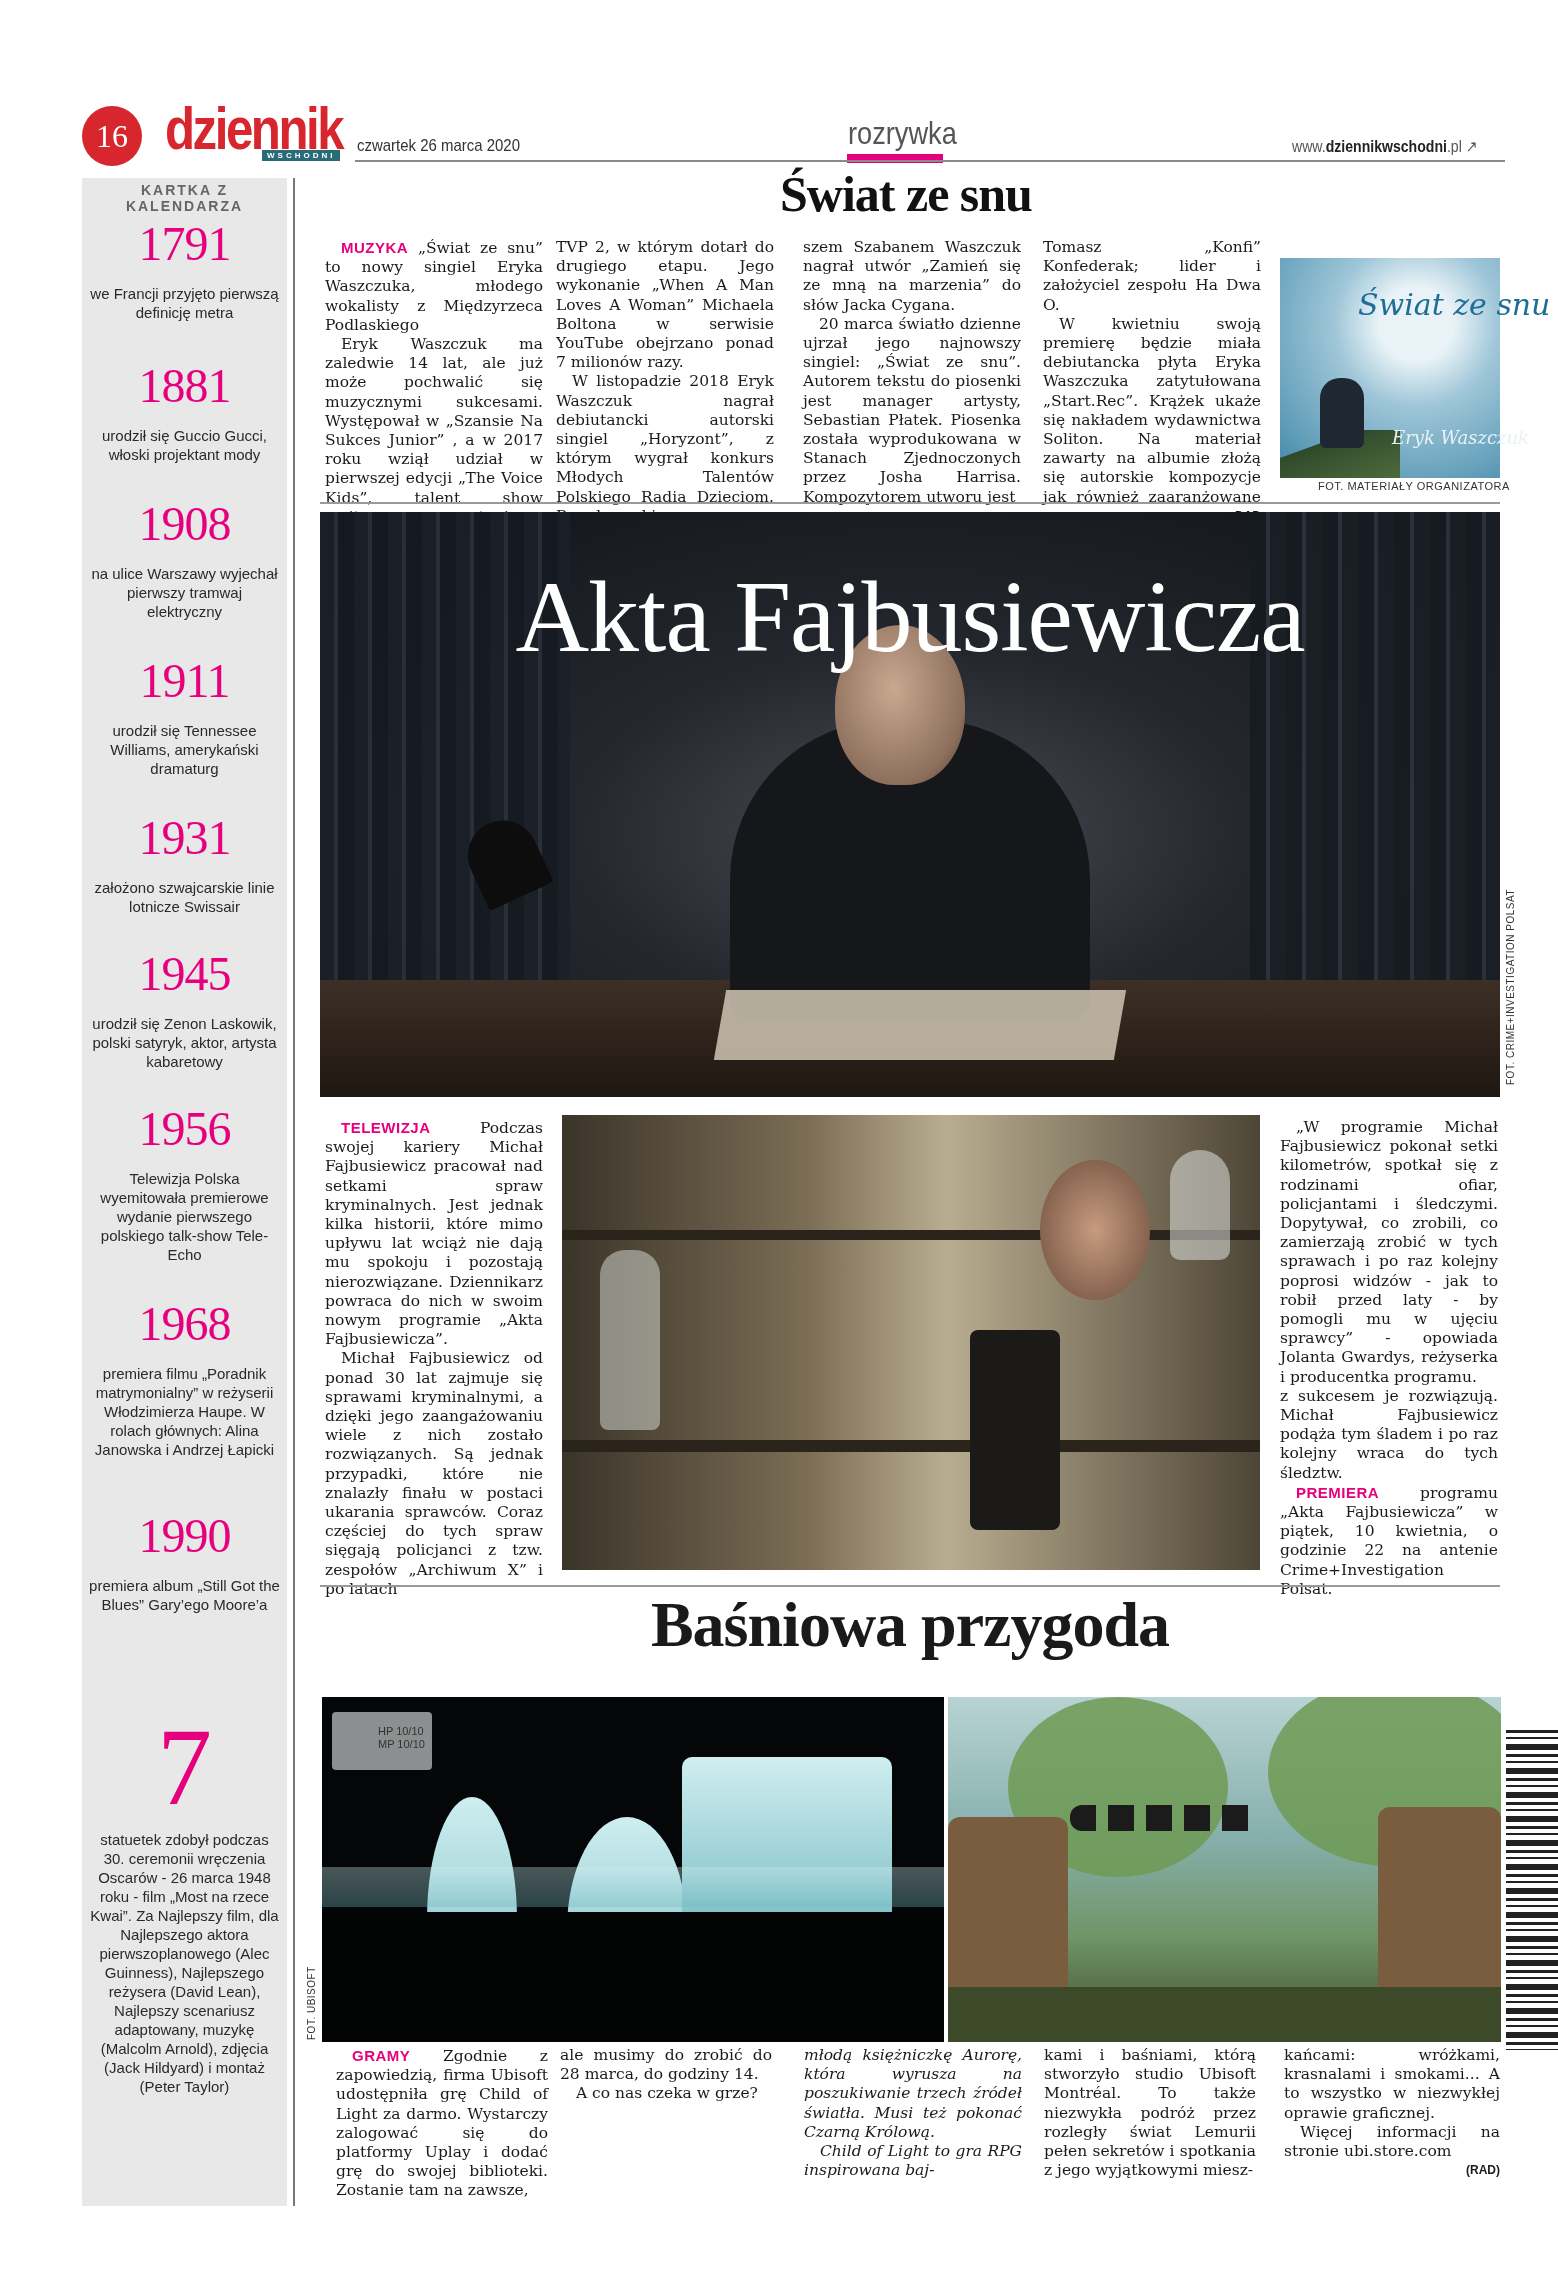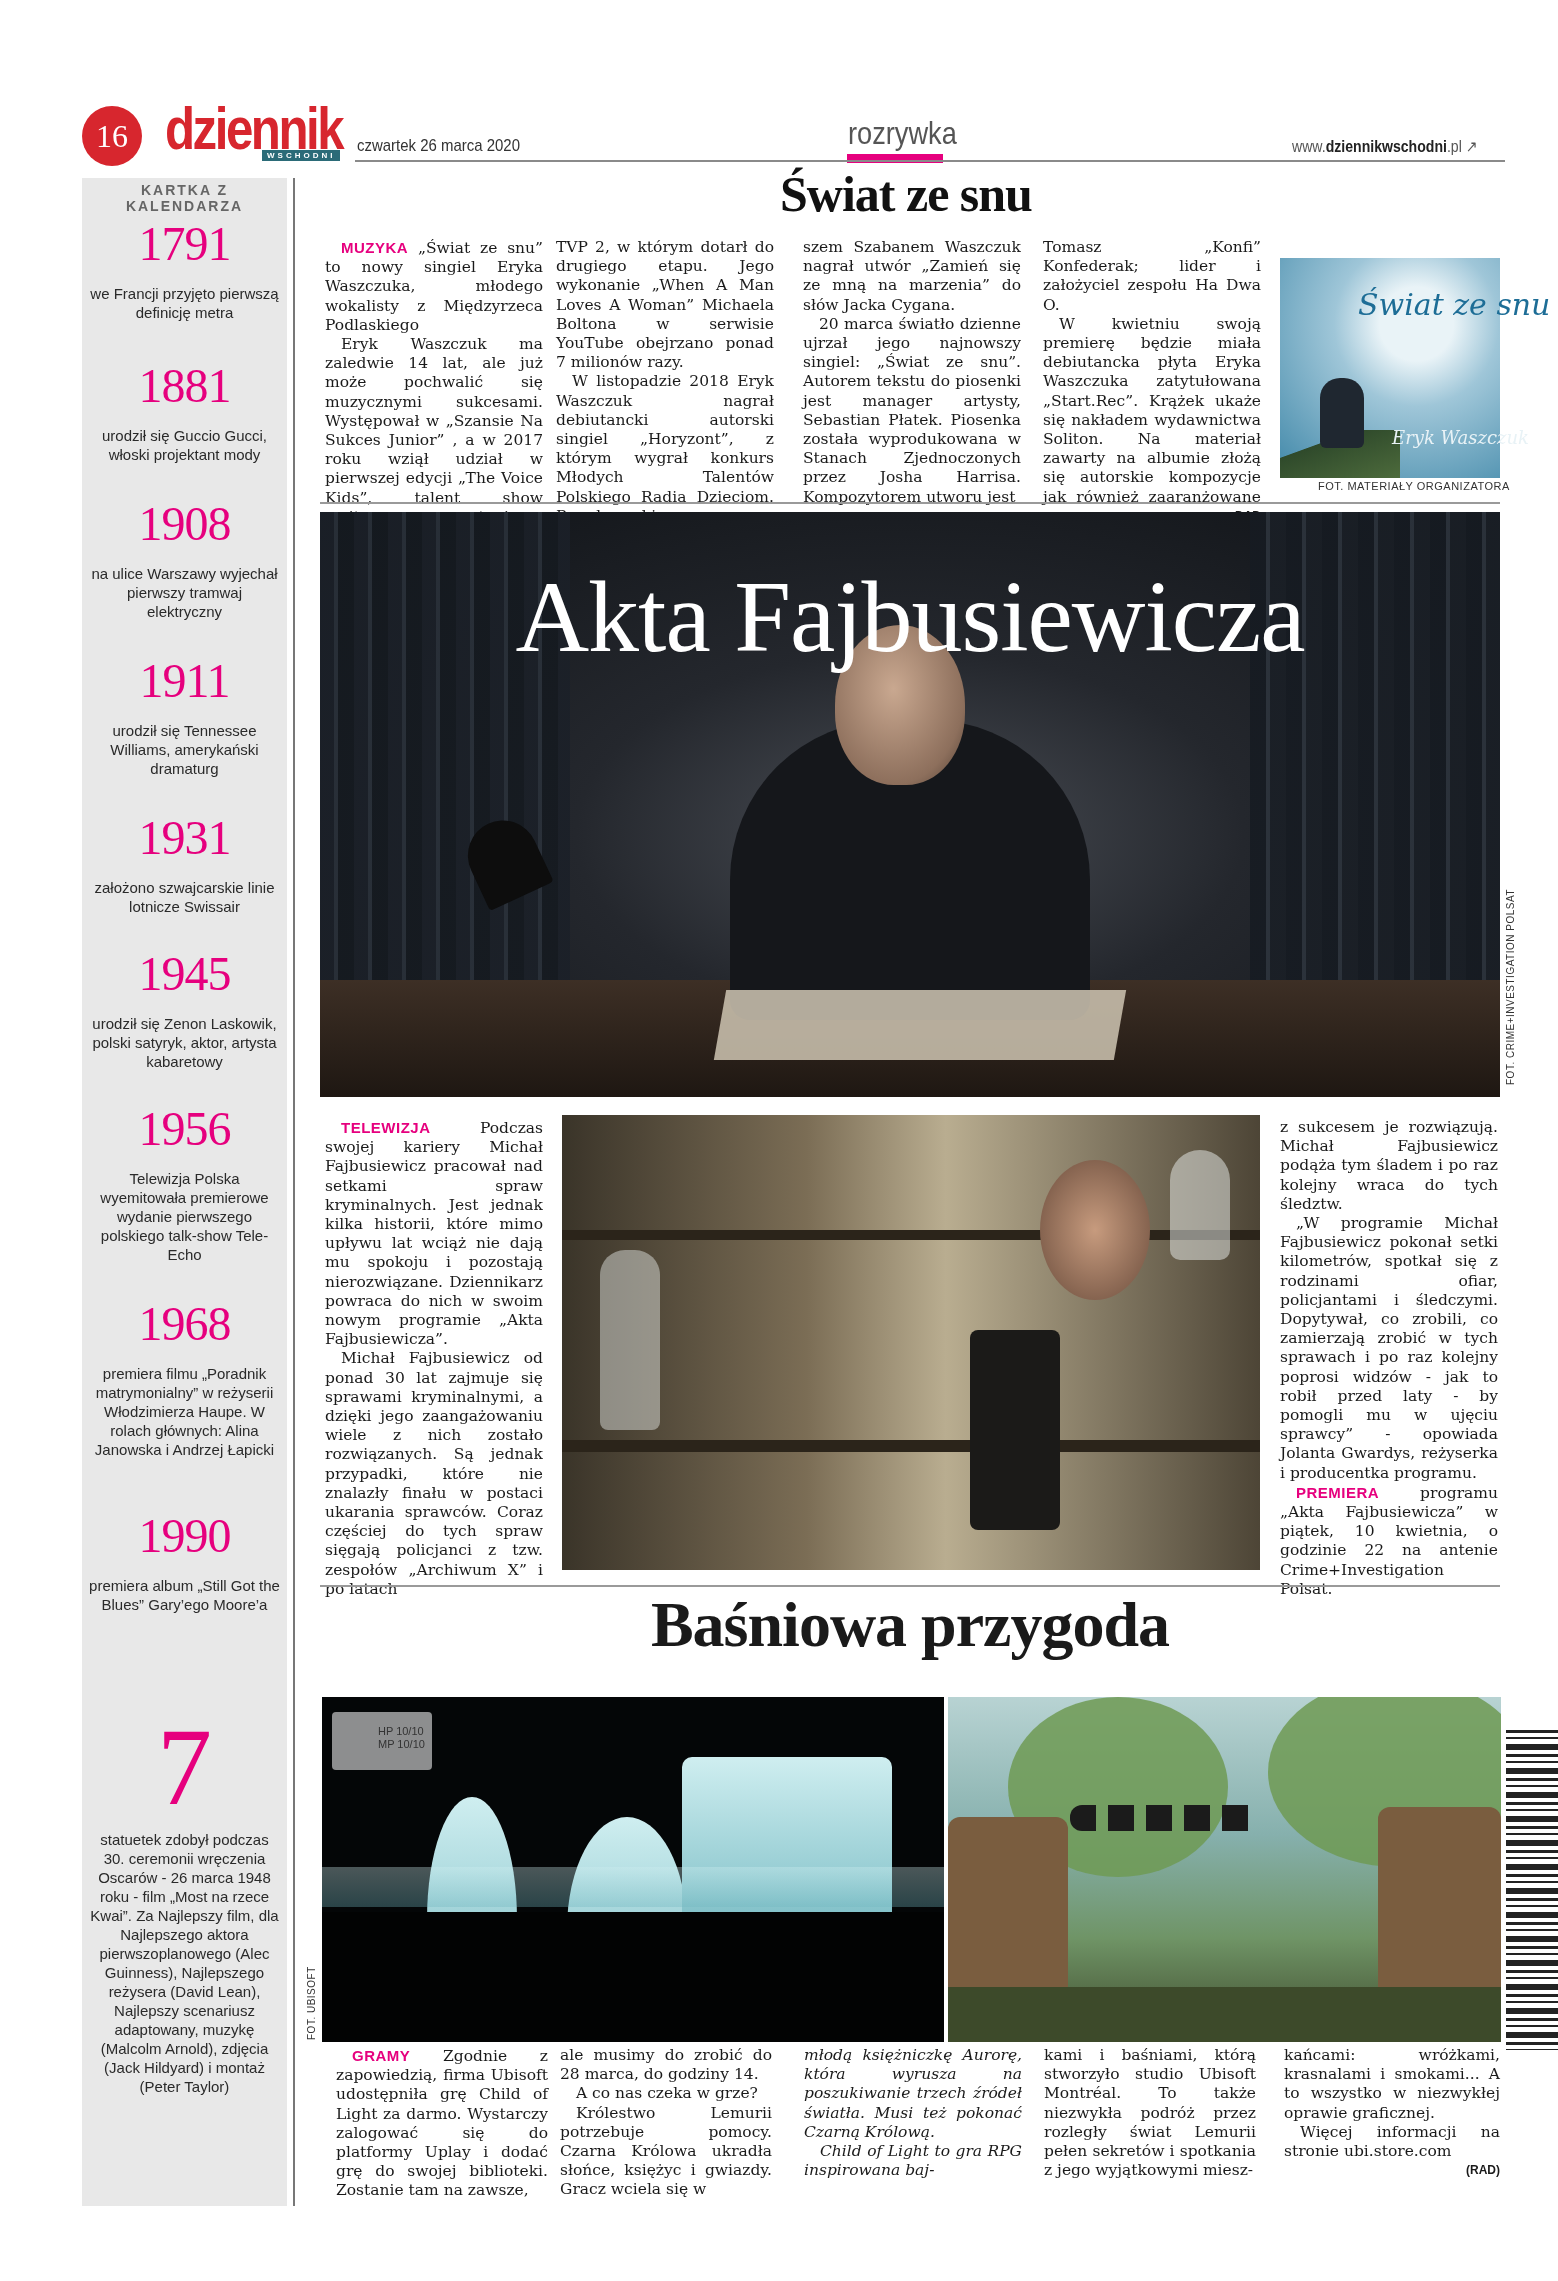--- a/index.html
+++ b/index.html
@@ -184,22 +184,22 @@
 
 <div class="abs photo-lab"></div>
 <div class="abs lab-shelf"></div>
 <div class="abs lab-shelf2"></div>
 <div class="abs lab-glass1"></div>
 <div class="abs lab-glass2"></div>
 <div class="abs lab-man"></div>
 <div class="abs lab-microscope"></div>
 
 <div class="col" style="left:1280px; top:1118px; width:218px;">
+  <p>„W programie Michał Fajbusiewicz pokonał setki kilometrów, spotkał się z rodzinami ofiar, policjantami i śledczymi. Dopytywał, co zrobili, co zamierzają zrobić w tych sprawach i po raz kolejny poprosi widzów - jak to robił przed laty - by pomogli mu w ujęciu sprawcy” - opowiada Jolanta Gwardys, reżyserka i producentka programu.</p>
   <p style="text-indent:0">z sukcesem je rozwiązują. Michał Fajbusiewicz podąża tym śladem i po raz kolejny wraca do tych śledztw.</p>
-  <p>„W programie Michał Fajbusiewicz pokonał setki kilometrów, spotkał się z rodzinami ofiar, policjantami i śledczymi. Dopytywał, co zrobili, co zamierzają zrobić w tych sprawach i po raz kolejny poprosi widzów - jak to robił przed laty - by pomogli mu w ujęciu sprawcy” - opowiada Jolanta Gwardys, reżyserka i producentka programu.</p>
   <p><span class="kicker">PREMIERA</span><span> programu „Akta Fajbusiewicza” w piątek, 10 kwietnia, o godzinie 22 na antenie Crime+Investigation Polsat.</span></p>
 </div>
 
 <div class="abs hr-thin" style="left:320px; top:1585px; width:1180px;"></div>
 
 <div class="abs h-basniowa">Baśniowa przygoda</div>
 
 <div class="abs game1">
   <div class="g1-ice" style="left:105px; top:100px; width:90px; height:245px;"></div>
   <div class="g1-ice" style="left:245px; top:120px; width:120px; height:225px;"></div>
@@ -223,21 +223,20 @@
 </div>
 <div class="abs g2-crows"></div>
 <div class="abs barcode"></div>
 
 <div class="col" style="left:336px; top:2046px; width:212px;">
   <p><span class="kicker">GRAMY</span><span> Zgodnie z zapowiedzią, firma Ubisoft udostępniła grę Child of Light za darmo. Wystarczy zalogować się do platformy Uplay i dodać grę do swojej biblioteki. Zostanie tam na zawsze,</span></p>
 </div>
 <div class="col" style="left:560px; top:2046px; width:212px;">
   <p style="text-indent:0">ale musimy do zrobić do 28 marca, do godziny 14.</p>
   <p>A co nas czeka w grze?</p>
-  <p>Królestwo Lemurii potrzebuje pomocy. Czarna Królowa ukradła słońce, księżyc i gwiazdy. Gracz wciela się w</p>
 </div>
 <div class="col" style="left:804px; top:2046px; width:218px;font-style:italic;">
   <p style="text-indent:0">młodą księżniczkę Aurorę, która wyrusza na poszukiwanie trzech źródeł światła. Musi też pokonać Czarną Królową.</p>
   <p>Child of Light to gra RPG inspirowana baj-</p>
 </div>
 <div class="col" style="left:1044px; top:2046px; width:212px;">
   <p style="text-indent:0">kami i baśniami, którą stworzyło studio Ubisoft Montréal. To także niezwykła podróż przez rozległy świat Lemurii pełen sekretów i spotkania z jego wyjątkowymi miesz-</p>
 </div>
 <div class="col" style="left:1284px; top:2046px; width:216px;">
   <p style="text-indent:0">kańcami: wróżkami, krasnalami i smokami... A to wszystko w niezwykłej oprawie graficznej.</p>

